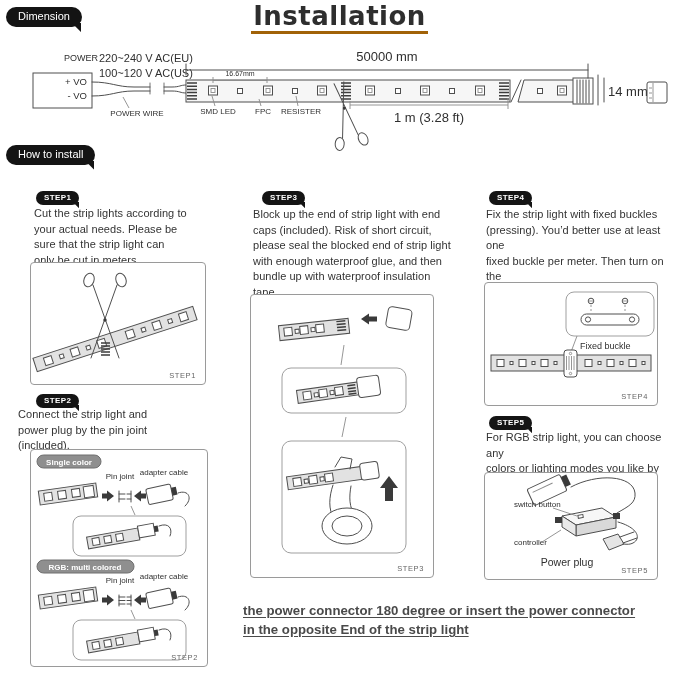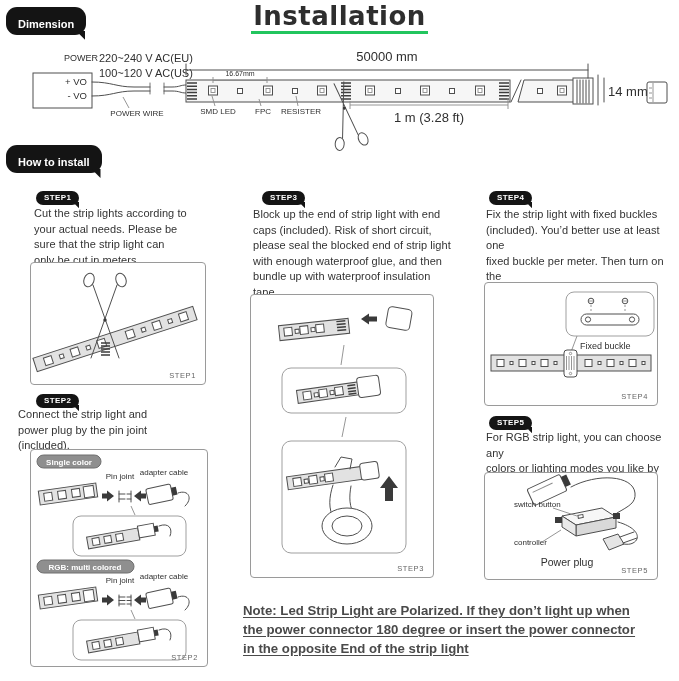--- a/index.html
+++ b/index.html
@@ -1,33 +1,33 @@
 <!DOCTYPE html>
 <html><head>
 <meta charset="utf-8">
 <style>
   html,body{margin:0;padding:0;background:#fff}
   .page{position:relative;width:679px;height:681px;background:#fff;overflow:hidden;
         font-family:"Liberation Sans",sans-serif;color:#2e2e2e}
   .abs{position:absolute}
-  .bubble{position:absolute;background:#141414;color:#fff;font-weight:bold;
-          font-size:11px;line-height:1;padding:12px 12px 5px;border-radius:11px;white-space:nowrap}
+  .bubble{position:absolute;background:#141414;color:#fff;font-weight:normal;
+          font-size:11px;line-height:1;padding:4px 12px 5px;border-radius:11px;white-space:nowrap}
   .bubble::after{content:"";position:absolute;right:1px;bottom:-5px;width:9px;height:9px;
           background:#141414;clip-path:polygon(0 0,100% 0,100% 100%)}
   .step-pill{position:absolute;background:#141414;color:#fff;font-weight:bold;
           font-size:8px;line-height:1;letter-spacing:.4px;padding:2.5px 8px 3px;border-radius:7px;white-space:nowrap}
   .step-pill::after{content:"";position:absolute;right:0;bottom:-4px;width:7px;height:7px;
           background:#141414;clip-path:polygon(0 0,100% 0,100% 100%)}
   .step-text{position:absolute;font-size:11px;line-height:1.42;color:#333;letter-spacing:.05px}
   .figure{position:absolute;border:1.4px solid #9a9a9a;border-radius:4px;background:#fff}
   .figure svg{position:absolute;left:0;top:0}
   .fig-label{position:absolute;right:9px;bottom:4px;font-size:7.5px;color:#666;letter-spacing:.6px}
   .title{position:absolute;top:1px;left:0;right:0;text-align:center;
          font-family:"DejaVu Sans",sans-serif;font-weight:bold;font-size:26px;letter-spacing:.5px}
-  .title span{border-bottom:3px solid #22c55e;padding:0 2px 0px}
+  .title span{border-bottom:3px solid #a16207;padding:0 2px 0px}
   .note{position:absolute;left:243px;top:601px;width:436px;font-weight:bold;
         font-size:13.2px;line-height:1.44;color:#4a4a4a}
   .note div{text-decoration:underline;text-underline-offset:2px}
   svg text{fill:#2f2f2f;font-family:"Liberation Sans",sans-serif}
   svg .tw{fill:#fff;font-weight:bold}
   svg .ln{stroke:#4f4f4f;stroke-width:1;fill:none;stroke-linecap:round}
   svg .lnt{stroke:#8a8a8a;stroke-width:.9;fill:none}
   svg .hatch{stroke:#3d3d3d;stroke-width:1.5;fill:none}
   svg .fw{fill:#fff;stroke:#4f4f4f;stroke-width:1}
   svg .s{fill:#f6f6f6;stroke:#4f4f4f;stroke-width:1}
@@ -306,21 +306,21 @@
         <ellipse class="fw" cx="96" cy="231" rx="15" ry="10"></ellipse>
       </g>
       <polygon class="fd" points="134,206 134,193 129,193 138,181 147,193 142,193 142,206"></polygon>
     </svg>
     <span class="fig-label">STEP3</span>
   </div>
 
   <div class="step-pill" style="left:489px;top:191px">STEP4</div>
   <div class="step-text" style="left:486px;top:207px;width:192px">
     <div>Fix the strip light with fixed buckles</div>
-    <div>(included). You’d better use at least one</div>
+    <div>(pressing). You’d better use at least one</div>
     <div>fixed buckle per meter. Then turn on the</div>
     <div>power supply.</div>
   </div>
   <div class="figure" style="left:484px;top:282px;width:172px;height:122px">
     <svg width="172" height="122" viewBox="0 0 172 122">
       <rect class="box" x="81" y="9" width="88" height="44" rx="8"></rect>
       <g>
         <rect class="fw" x="96" y="31" width="58" height="11" rx="5.5"></rect>
         <circle class="fw" cx="103" cy="36.5" r="2.6"></circle>
           <circle class="fw" cx="147" cy="36.5" r="2.6"></circle>
@@ -390,18 +390,17 @@
       <text x="29" y="34" font-size="8">switch button</text>
       <path class="lnt" d="M68,35 L92,43"></path>
       <text x="29" y="72" font-size="8">controller</text>
       <path class="lnt" d="M57,69 L76,57"></path>
       <text x="82" y="93" font-size="10.5" text-anchor="middle">Power plug</text>
     </svg>
     <span class="fig-label">STEP5</span>
   </div>
 
   <div class="note">
-    <div>Note: Led Strip Light are Polarized. If they don’t light up when</div>
     <div>the power connector 180 degree or insert the power connector</div>
     <div>in the opposite End of the strip light</div>
   </div>
 
 </div>
 
 </body></html>

